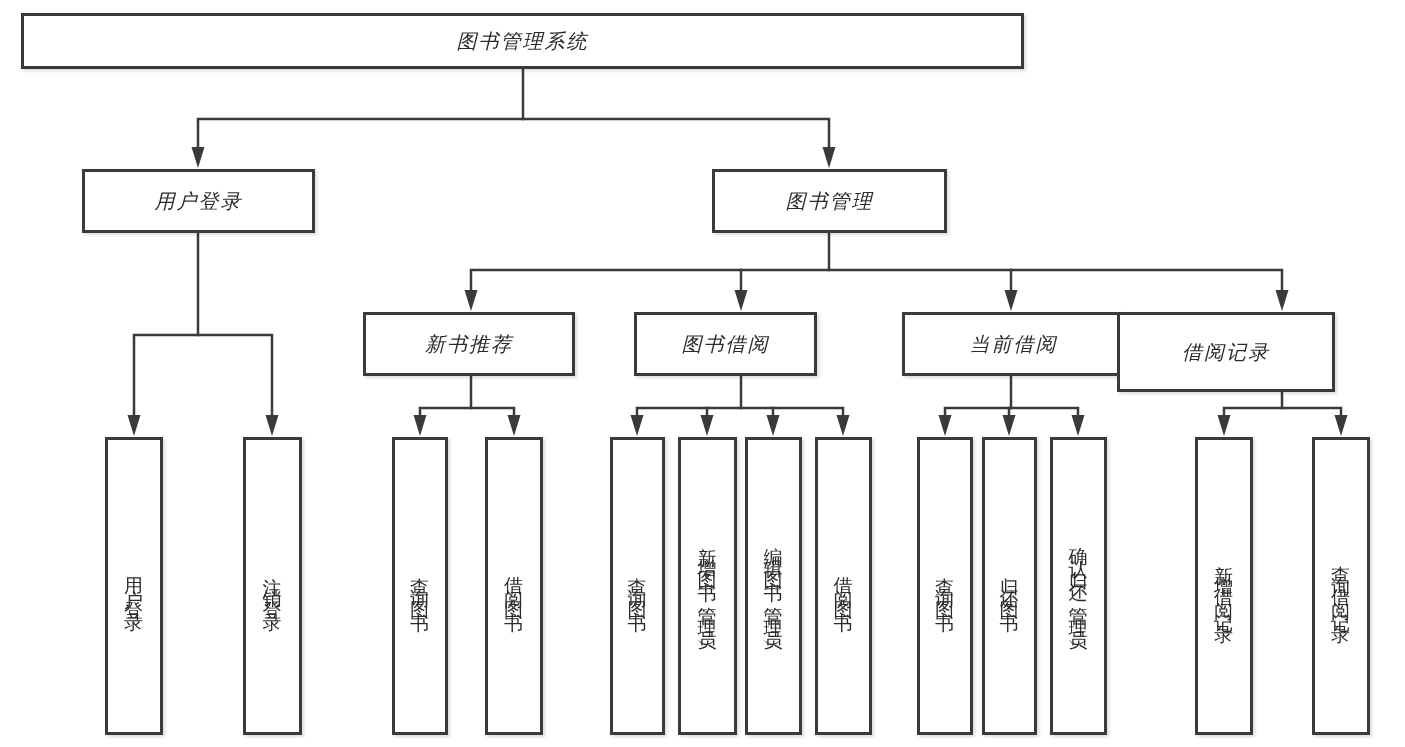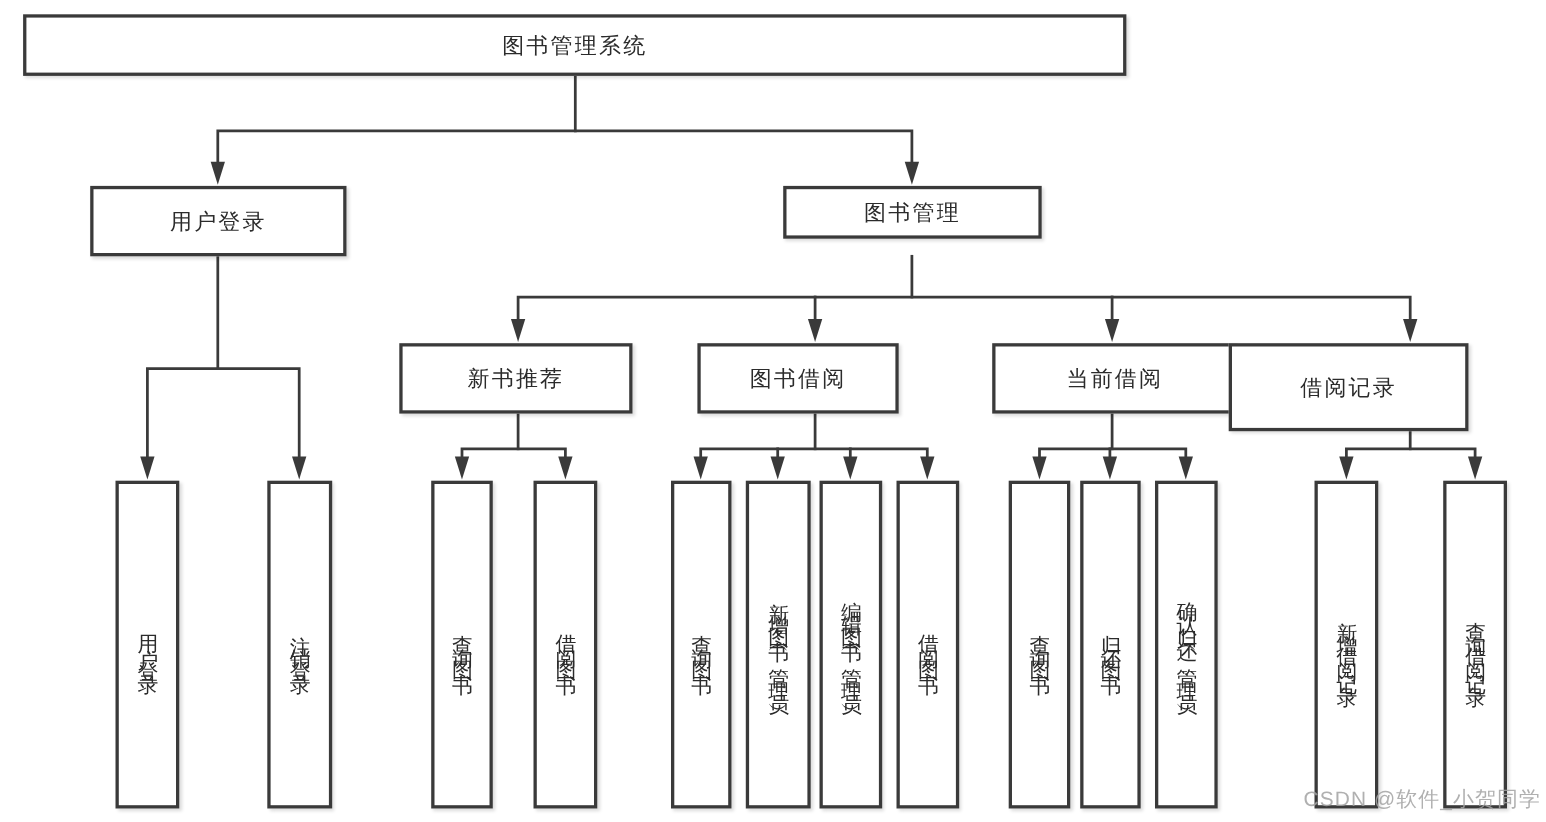--- a/index.html
+++ b/index.html
@@ -20,21 +20,21 @@
   .cline{stroke:var(--line);stroke-width:2.5;fill:none;stroke-linecap:square;}
   .ahead{fill:var(--line);stroke:none;}
   .box{
     position:absolute;box-sizing:border-box;
     border:3px solid var(--line);
     background:#ffffff;
     display:flex;align-items:center;justify-content:center;
     color:var(--text);
     box-shadow:2px 2px 3px rgba(0,0,0,0.14);
   }
-  .h{font-size:20px;letter-spacing:2px;white-space:nowrap;}
+  .h{font-size:20px;letter-spacing:2px;white-space:nowrap;font-style:italic;}
   .v{
     writing-mode:vertical-rl;
     text-orientation:mixed;
     font-size:19px;
     letter-spacing:12px;
     line-height:1;
   }
   .watermark{
     position:absolute;
     right:4px;top:714px;
@@ -95,21 +95,21 @@
 
     <path class="cline" d="M1282 376 V408"></path>
     <path class="cline" d="M1224 416 V408 H1341 V416"></path>
     <polygon class="ahead" points="1217.5,415 1230.5,415 1224,436"></polygon>
     <polygon class="ahead" points="1334.5,415 1347.5,415 1341,436"></polygon>
   </svg>
 
   <div class="box h" style="left:21px;top:13px;width:1003px;height:56px;">图书管理系统</div>
 
   <div class="box h" style="left:82px;top:169px;width:233px;height:64px;">用户登录</div>
-  <div class="box h" style="left:712px;top:169px;width:235px;height:48px;">图书管理</div>
+  <div class="box h" style="left:712px;top:169px;width:235px;height:64px;">图书管理</div>
 
   <div class="box h" style="left:363px;top:312px;width:212px;height:64px;">新书推荐</div>
   <div class="box h" style="left:634px;top:312px;width:183px;height:64px;">图书借阅</div>
   <div class="box h" style="left:902px;top:312px;width:223px;height:64px;">当前借阅</div>
   <div class="box h" style="left:1117px;top:312px;width:218px;height:80px;">借阅记录</div>
 
   <div class="box v" style="left:105px;top:437px;width:58px;height:298px;">用户登录</div>
   <div class="box v" style="left:243px;top:437px;width:59px;height:298px;">注销登录</div>
 
   <div class="box v" style="left:392px;top:437px;width:56px;height:298px;">查询图书</div>
@@ -120,15 +120,14 @@
   <div class="box v" style="left:745px;top:437px;width:57px;height:298px;">编辑图书（管理员）</div>
   <div class="box v" style="left:815px;top:437px;width:57px;height:298px;">借阅图书</div>
 
   <div class="box v" style="left:917px;top:437px;width:56px;height:298px;">查询图书</div>
   <div class="box v" style="left:982px;top:437px;width:55px;height:298px;">归还图书</div>
   <div class="box v" style="left:1050px;top:437px;width:57px;height:298px;">确认归还（管理员）</div>
 
   <div class="box v" style="left:1195px;top:437px;width:58px;height:298px;">新增借阅记录</div>
   <div class="box v" style="left:1312px;top:437px;width:58px;height:298px;">查询借阅记录</div>
 
-  <div class="watermark">CSDN @软件_小贺同学</div>
 
 </div>
 
 </body></html>

